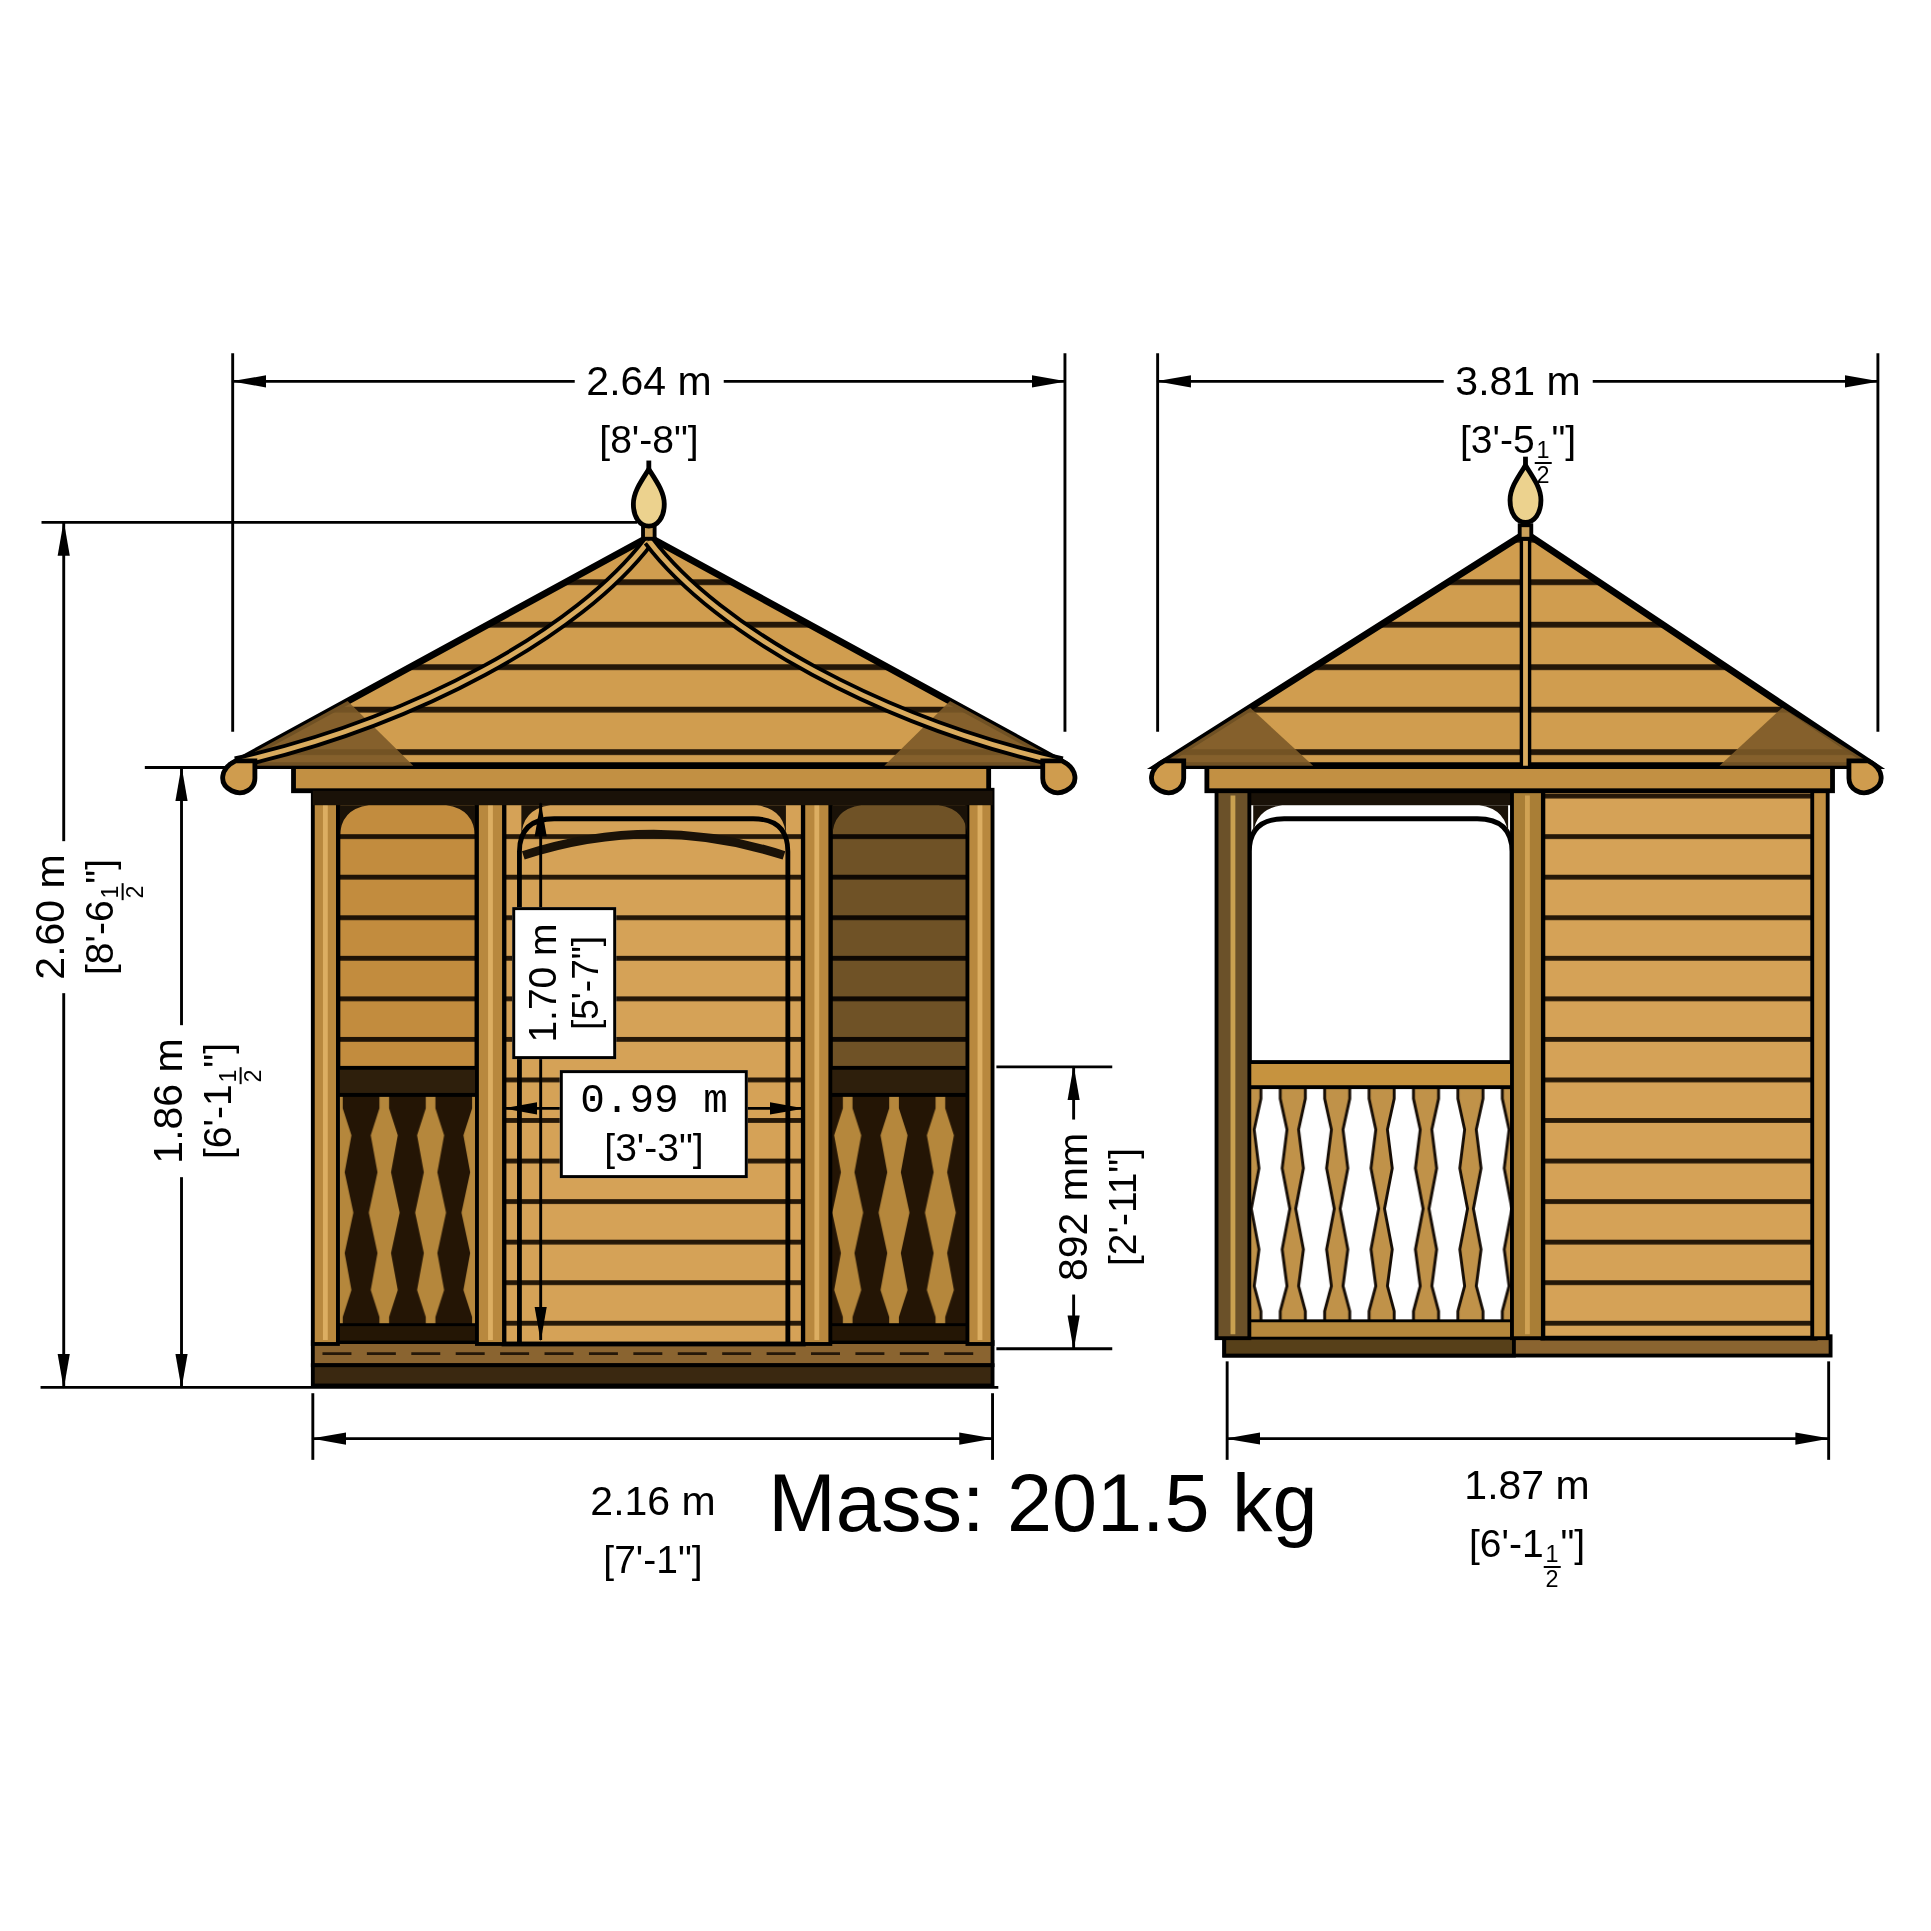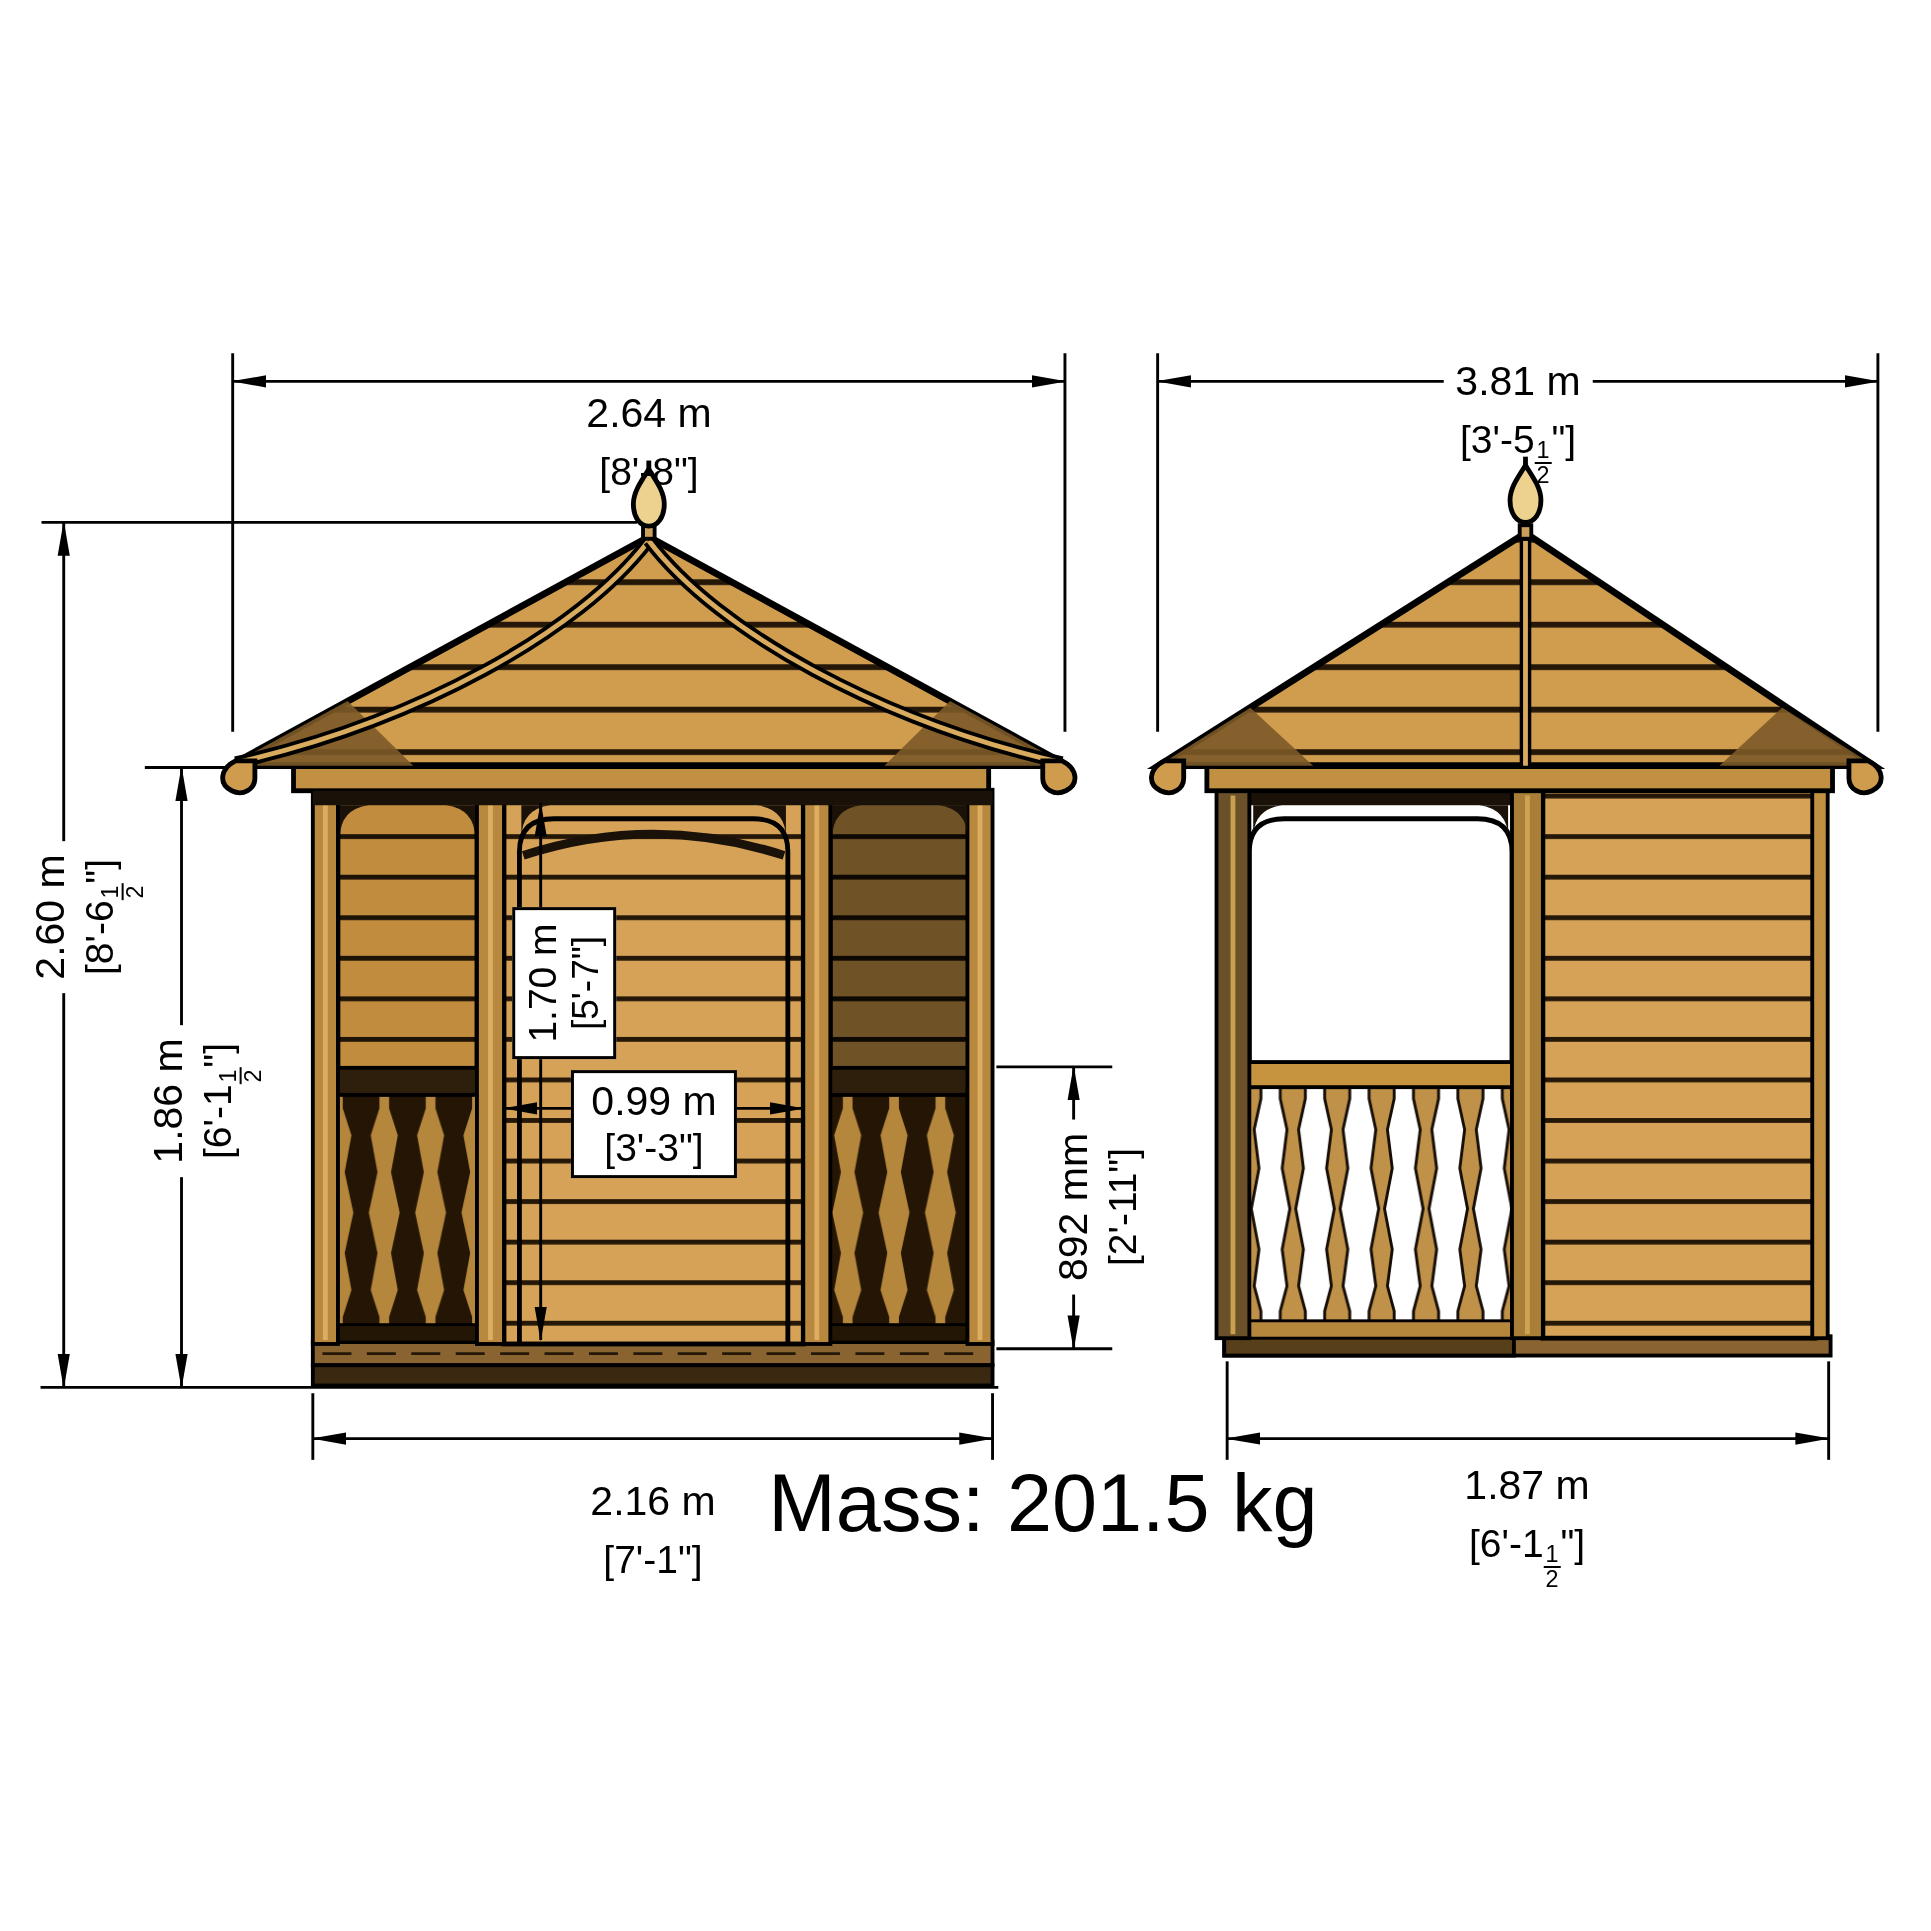--- a/index.html
+++ b/index.html
@@ -10,21 +10,21 @@
   .hdim{transform:translate(-50%,-23px);}
   .hdim .metric{display:block;font-size:41px;line-height:46px;background:#fff;padding:0 11.6px;}
   .hdim .imperial{display:block;font-size:39px;line-height:44px;margin-top:13.5px;}
   .vdim{transform:translate(-50%,-50%) rotate(-90deg);}
   .vdim .metric{display:block;font-size:41px;line-height:46px;background:#fff;padding:0 13.5px;}
   .vdim .imperial{display:block;font-size:39px;line-height:42px;margin-top:5.8px;}
   .vbox{transform:translate(-50%,-50%) rotate(-90deg);background:#fff;border:3.9px solid #000;padding:5.8px 13.5px;}
   .vbox .metric{display:block;font-size:39px;line-height:44px;}
   .vbox .imperial{display:block;font-size:37px;line-height:42px;}
   .hbox{transform:translate(-50%,-50%);background:#fff;border:3.9px solid #000;padding:3.9px 17.4px;}
-  .hbox .metric{display:block;font-size:41px;line-height:48px;}
+  .hbox .metric{display:block;font-size:41px;line-height:48px;font-family:Liberation Mono, monospace;}
   .hbox .imperial{display:block;font-size:39px;line-height:46px;}
   .mass{transform:translate(-50%,-50%);font-size:81px;line-height:89px;text-align:center;}
   .fr{display:inline-flex;flex-direction:column;align-items:center;vertical-align:-0.22em;
       line-height:1.0;font-size:0.60em;}
   .fr .n{border-bottom:2.9px solid #000;padding:0 1.9px;}
   .fr .d{padding:0 1.9px;}
 </style>
 </head>
 <body>
 
@@ -210,21 +210,21 @@
 
     <line x1="324" y1="1443" x2="324" y2="1512"></line>
     <line x1="1028" y1="1443" x2="1028" y2="1512"></line>
     <line x1="324" y1="1490" x2="1028" y2="1490" marker-start="url(#dimarrow)" marker-end="url(#dimarrow)"></line>
     <line x1="1271" y1="1410" x2="1271" y2="1512"></line>
     <line x1="1894" y1="1410" x2="1894" y2="1512"></line>
     <line x1="1271" y1="1490" x2="1894" y2="1490" marker-start="url(#dimarrow)" marker-end="url(#dimarrow)"></line>
   </g>
 </svg>
 
-<div class="lbl hdim" style="left:649px;top:381px;margin-top:32px;">
+<div class="lbl hdim" style="left:649px;top:381px;">
   <span class="metric">2.64 m</span>
   <span class="imperial">[8'-8"]</span>
 </div>
 
 <div class="lbl hdim" style="left:1518px;top:381px;">
   <span class="metric">3.81 m</span>
   <span class="imperial"><span>[3'-5</span><span class="fr">
         <span class="n">1</span>
         <span class="d">2</span>
       </span><span>"]</span></span>

